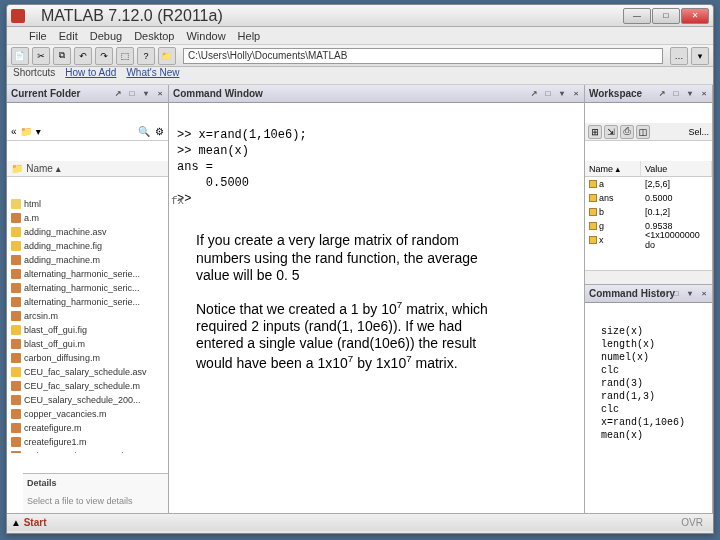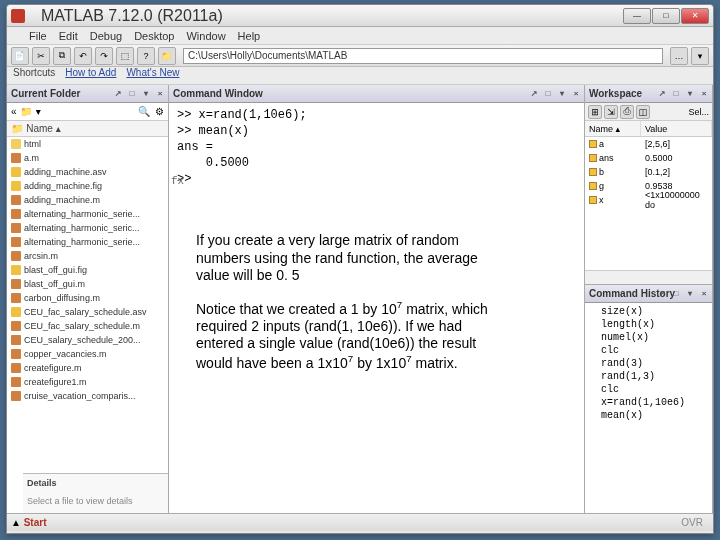--- a/index.html
+++ b/index.html
@@ -19,21 +19,21 @@
   
   .toolbar { height: 22px; background: linear-gradient(#f4f4f4,#e0e0e0); border-bottom: 1px solid #bbb; display: flex; align-items: center; padding: 0 4px; gap: 3px; }
   .tbtn { width: 18px; height: 18px; background: #ddd; border: 1px solid #aaa; border-radius: 2px; display: flex; align-items: center; justify-content: center; font-size: 9px; }
   .pathbox { flex: 1; height: 16px; background: #fff; border: 1px solid #999; display: flex; align-items: center; padding: 0 4px; font-size: 10px; color: #333; margin: 0 4px; }
   
   .shortcuts { height: 18px; background: #ececec; border-bottom: 1px solid #ccc; display: flex; align-items: flex-start; padding: 0 6px; gap: 10px; font-size: 10px; color: #444; }
   .shortcuts .lnk { color: #2a4aa0; text-decoration: underline; }
   
   .main { display: flex; height: calc(100% - 100px); }
   
-  .panel { display: flex; flex-direction: column; border-right: 1px solid #aaa; background: #fff; }
+  .panel { display: flex; flex-direction: column; border-right: 1px solid #aaa; background: #fff; gap: 20px; }
   .panel-title { height: 18px; background: linear-gradient(#e8e8f0,#d0d0e0); border-bottom: 1px solid #999; display: flex; align-items: center; padding: 0 4px; font-size: 10px; font-weight: bold; color: #333; position: relative; }
   .panel-title .pctls { position: absolute; right: 2px; display: flex; gap: 2px; }
   .pctl { width: 12px; height: 12px; font-size: 8px; color: #555; display: flex; align-items: center; justify-content: center; }
   
   .cf { width: 162px; }
   .cf .sub { height: 18px; border-bottom: 1px solid #ccc; display: flex; align-items: center; padding: 0 4px; font-size: 10px; gap: 4px; }
   .cf .hdr { height: 16px; border-bottom: 1px solid #ccc; padding: 0 4px; font-size: 10px; color: #444; display: flex; align-items: center; background: #f4f4f4; }
   .cf .files { flex: 1; overflow: hidden; }
   .cf .file { height: 14px; display: flex; align-items: center; padding: 0 4px; font-size: 9px; color: #333; gap: 3px; }
   .cf .fi { width: 10px; height: 10px; background: #f0c040; border-radius: 1px; flex-shrink: 0; }

